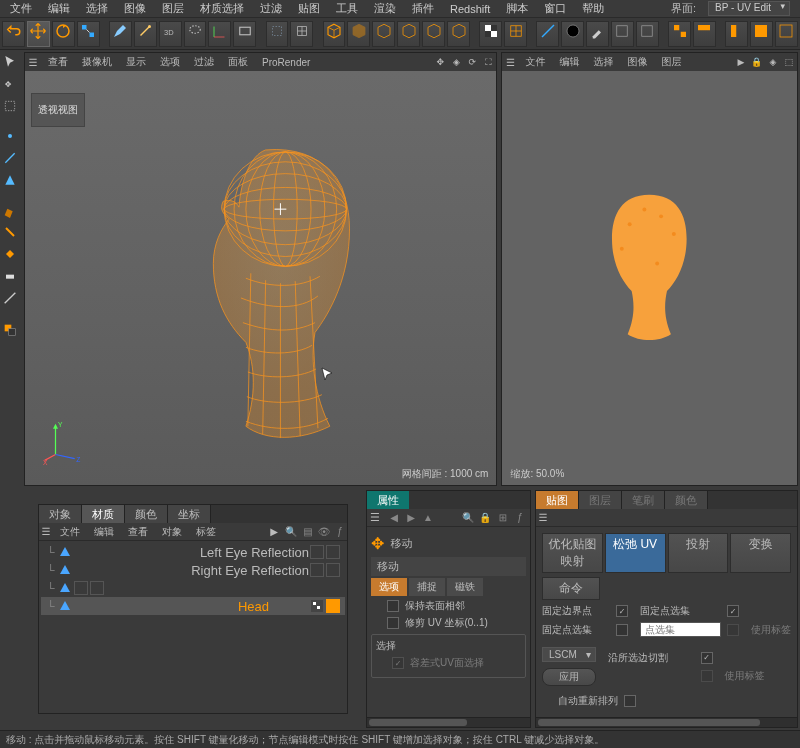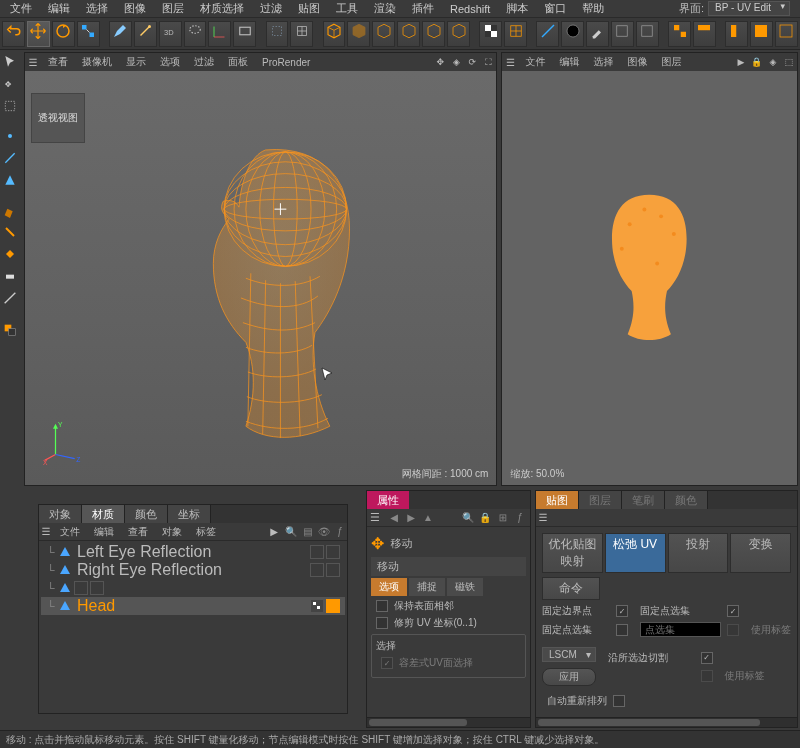--- a/index.html
+++ b/index.html
@@ -1,21 +1,21 @@
 <!DOCTYPE html>
 <html><head>
 <meta charset="utf-8">
 <style>
 * { margin: 0; padding: 0; box-sizing: border-box; font-family: "Microsoft YaHei", Arial, sans-serif; }
 body { background: #3a3a3a; color: #bbb; font-size: 11px; width: 800px; height: 748px; overflow: hidden; position: relative; }
 
 
 .top-menubar { display: flex; align-items: center; height: 18px; background: #3a3a3a; border-bottom: 1px solid #2a2a2a; padding: 0 2px; }
 .top-menubar .menu-item { padding: 0 8px; cursor: pointer; font-size: 11px; color: #ccc; }
-.layout-area { margin-left: auto; display: flex; align-items: center; gap: 4px; padding-right: 8px; }
+.layout-area { margin-left: auto; display: flex; align-items: center; gap: 12px; padding-right: 8px; }
 .layout-dropdown { background: #444; border: 1px solid #555; color: #ccc; padding: 0 18px 0 6px; height: 15px; font-size: 10px; position: relative; }
 .layout-dropdown::after { content: "▾"; position: absolute; right: 4px; top: -1px; font-size: 9px; }
 
 
 .main-toolbar { display: flex; align-items: center; height: 32px; background: #383838; border-bottom: 1px solid #252525; padding: 2px; gap: 2px; }
 .tool-btn { width: 26px; height: 26px; background: linear-gradient(#4a4a4a,#3e3e3e); border: 1px solid #2d2d2d; display: flex; justify-content: center; cursor: pointer; }
 .tool-btn.active { background: linear-gradient(#5a5a5a,#4a4a4a); border-color: #666; }
 .tool-btn svg { width: 18px; height: 18px; }
 .tool-sep { width: 6px; }
 
@@ -26,71 +26,71 @@
 
 .workspace { position: absolute; left: 22px; top: 50px; right: 0; bottom: 18px; display: flex; flex-direction: column; }
 
 
 .viewport-row { display: flex; height: 440px; }
 .viewport-panel { flex: 1; background: #666; border: 1px solid #222; margin: 2px; position: relative; display: flex; flex-direction: column; }
 .viewport-tabs { display: flex; align-items: center; height: 18px; background: #3a3a3a; font-size: 10px; color: #bbb; }
 .viewport-tabs .vtab { padding: 0 7px; cursor: pointer; }
 .viewport-tabs .spacer { flex: 1; }
 .viewport-tabs .icon-btn { width: 14px; height: 14px; display: flex; align-items: center; justify-content: center; cursor: pointer; font-size: 9px; margin: 0 1px; }
-.viewport-label { position: absolute; top: 22px; left: 6px; background: #555; color: #ddd; padding: 17px 6px; font-size: 10px; border: 1px solid #444; }
+.viewport-label { position: absolute; top: 22px; left: 6px; background: #555; color: #ddd; padding: 9px 6px; font-size: 10px; border: 1px solid #444; }
 .viewport-canvas { flex: 1; background: linear-gradient(#6a6a6a 0%, #616161 60%, #5a5a5a 100%); position: relative; overflow: hidden; }
 .grid-info { position: absolute; bottom: 4px; right: 8px; color: #ccc; font-size: 10px; }
 .zoom-info { position: absolute; bottom: 4px; left: 8px; color: #ccc; font-size: 10px; }
 .axis { position: absolute; bottom: 18px; left: 18px; width: 50px; height: 50px; }
 
 
 .lower-row { flex: 1; display: flex; }
 
 
 .objects-panel { width: 310px; background: #3a3a3a; border: 1px solid #222; margin: 16px; display: flex; flex-direction: column; }
 .panel-tabs { display: flex; height: 18px; background: #333; font-size: 11px; }
 .panel-tab { padding: 2px 10px; background: #444; border-right: 1px solid #222; cursor: pointer; }
 .panel-tab.active { background: #565656; color: #fff; }
 .panel-subbar { display: flex; align-items: center; height: 18px; background: #3a3a3a; border-bottom: 1px solid #2a2a2a; font-size: 10px; }
 .panel-subbar .sub-item { padding: 0 7px; cursor: pointer; }
 .obj-list { flex: 1; overflow: auto; padding: 2px; }
 .obj-item { display: flex; align-items: center; height: 18px; padding: 0 4px; }
 .obj-item.selected { background: #555; }
 .obj-item .tree-icon { width: 12px; color: #888; text-align: center; }
 .obj-item .obj-icon { width: 16px; height: 14px; display: flex; align-items: center; justify-content: center; }
-.obj-item .obj-name { flex: 1; padding-left: 4px; font-size: 16px; }
+.obj-item .obj-name { flex: 1; padding-left: 4px; font-size: 13px; text-align: right; }
 .obj-item .tag-slot { width: 14px; height: 14px; border: 1px solid #555; margin: 0 1px; }
 .obj-item .tag-slot.filled-orange { background: #f90; border-color: #f90; }
 
 
 .attr-panel { width: 165px; background: #3a3a3a; border: 1px solid #222; margin: 2px; display: flex; flex-direction: column; }
 .attr-header { height: 18px; background: #333; display: flex; }
-.attr-header .active-tab { background: #be185d; color: #fff; padding: 2px 10px; font-size: 11px; }
+.attr-header .active-tab { background: #0f766e; color: #fff; padding: 2px 10px; font-size: 11px; }
 .attr-toolbar { display: flex; align-items: center; height: 18px; background: #3a3a3a; border-bottom: 1px solid #2a2a2a; gap: 3px; padding: 0 3px; }
 .attr-body { flex: 1; padding: 4px; overflow: auto; font-size: 11px; }
 .attr-row { display: flex; align-items: center; margin: 3px 0; gap: 6px; }
 .attr-move-icon { color: #f90; font-size: 16px; }
 .attr-section-title { background: #444; padding: 2px 6px; margin: 4px 0 2px; }
 .sub-tabs { display: flex; gap: 2px; margin: 2px 0; }
 .sub-tab { background: #4a4a4a; padding: 2px 8px; font-size: 10px; cursor: pointer; }
 .sub-tab.active { background: #c77b2e; color: #fff; }
-.checkbox-row { display: flex; align-items: center; gap: 6px; margin: 3px 5px; font-size: 10px; }
+.checkbox-row { display: flex; align-items: center; gap: 6px; margin: 3px 16px; font-size: 10px; }
 .fake-check { width: 12px; height: 12px; border: 1px solid #666; background: #333; display: inline-flex; align-items: center; justify-content: center; font-size: 8px; }
 .group-box { border: 1px solid #555; padding: 4px; margin-top: 4px; border-radius: 2px; }
 .group-title { font-size: 10px; margin-bottom: 3px; }
 
 
 .uv-panel { flex: 1; background: #3a3a3a; border: 1px solid #222; margin: 2px; display: flex; flex-direction: column; }
 .uv-body { flex: 1; padding: 6px; overflow: auto; }
 .uv-button-row { display: flex; gap: 2px; margin-bottom: 4px; }
 .uv-btn { flex: 1; background: linear-gradient(#525252,#474747); border: 1px solid #2d2d2d; text-align: center; padding: 2px; font-size: 12px; cursor: pointer; }
 .uv-btn.active { background: #3a6a9a; color: #fff; }
 .uv-btn.small { flex: 0 0 auto; padding: 2px 16px; }
 .uv-grid { display: grid; grid-template-columns: 68px 18px 1fr 18px auto; gap: 4px 6px; align-items: center; font-size: 10px; }
-.uv-field { background: #000000; border: 1px solid #555; height: 15px; padding: 0 4px; font-size: 10px; color: #888; min-width: 50px; }
+.uv-field { background: #ffffff; border: 1px solid #555; height: 15px; padding: 0 4px; font-size: 10px; color: #888; min-width: 50px; }
 .uv-dropdown { background: #4a4a4a; border: 1px solid #555; padding: 1px 16px 1px 6px; font-size: 10px; position: relative; display: inline-block; }
 .uv-dropdown::after { content: "▾"; position: absolute; right: 4px; }
 .apply-btn { background: linear-gradient(#555,#484848); border: 1px solid #2d2d2d; border-radius: 8px; padding: 1px 16px; font-size: 10px; cursor: pointer; }
 
 
 .statusbar { position: absolute; left: 0; right: 0; bottom: 0; height: 18px; background: #333; display: flex; align-items: center; padding: 0 6px; font-size: 10px; color: #aaa; border-top: 1px solid #222; }
 
 
 .hscroll { height: 10px; background: #2f2f2f; border-top: 1px solid #222; position: relative; }
 .hscroll .thumb { position: absolute; left: 2px; top: 1px; height: 7px; width: 60%; background: #555; border-radius: 3px; }

